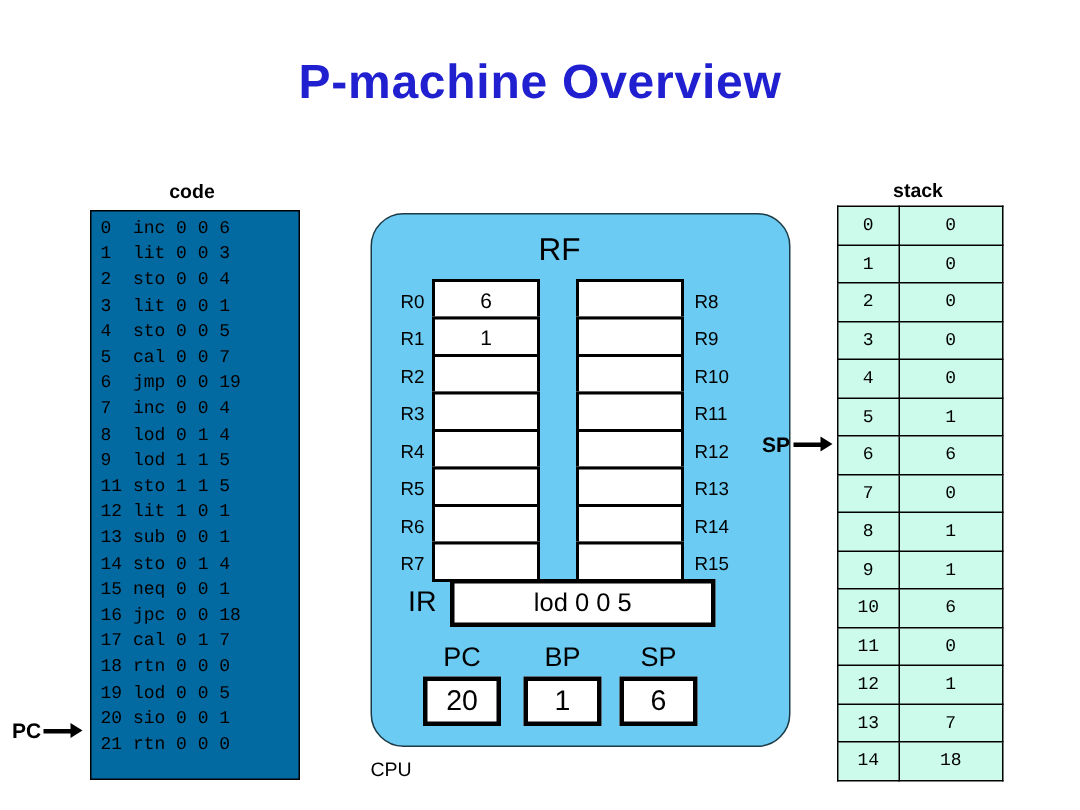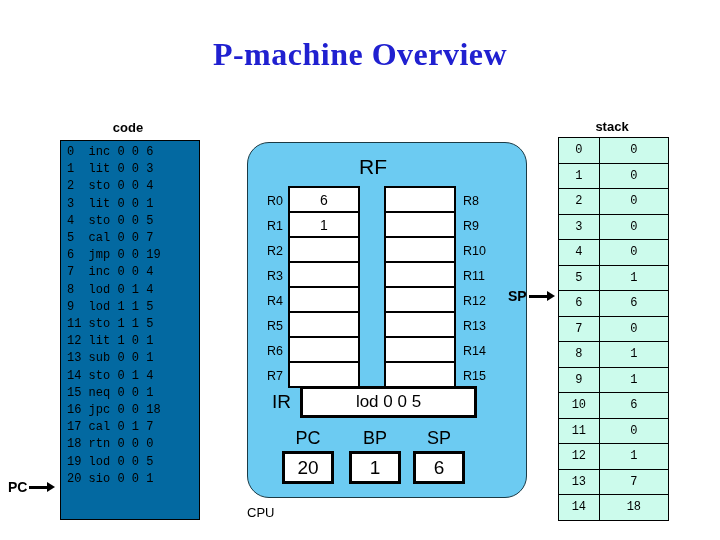--- a/index.html
+++ b/index.html
@@ -15,21 +15,21 @@
     font-family: "Liberation Sans", sans-serif;
   }
 
   
   #title {
     position: absolute;
     left: 0;
     top: 36px;
     width: 720px;
     text-align: center;
-    font-family: Liberation Serif, serif;
+    font-family: Liberation Sans, sans-serif;
     font-size: 32px;
     font-weight: bold;
     color: #2020D0;
     letter-spacing: 0.5px;
   }
 
   
   .caption {
     position: absolute;
     font-family: "Liberation Sans", sans-serif;
@@ -290,20 +290,21 @@
     <div class="code-row"><span class="code-idx">11</span><span> sto 1 1 5</span></div>
     <div class="code-row"><span class="code-idx">12</span><span> lit 1 0 1</span></div>
     <div class="code-row"><span class="code-idx">13</span><span> sub 0 0 1</span></div>
     <div class="code-row"><span class="code-idx">14</span><span> sto 0 1 4</span></div>
     <div class="code-row"><span class="code-idx">15</span><span> neq 0 0 1</span></div>
     <div class="code-row"><span class="code-idx">16</span><span> jpc 0 0 18</span></div>
     <div class="code-row"><span class="code-idx">17</span><span> cal 0 1 7</span></div>
     <div class="code-row"><span class="code-idx">18</span><span> rtn 0 0 0</span></div>
     <div class="code-row"><span class="code-idx">19</span><span> lod 0 0 5</span></div>
     <div class="code-row"><span class="code-idx">20</span><span> sio 0 0 1</span></div>
+    <div class="code-row"><span class="code-idx">21</span><span> rtn 0 0 0</span></div>
   </div>
 
 <div id="pc-pointer">
   <span class="ptr-label">PC</span>
   <span class="arrow-right">
     <span class="shaft"></span>
       <span class="head"></span>
   </span>
 </div>
 

